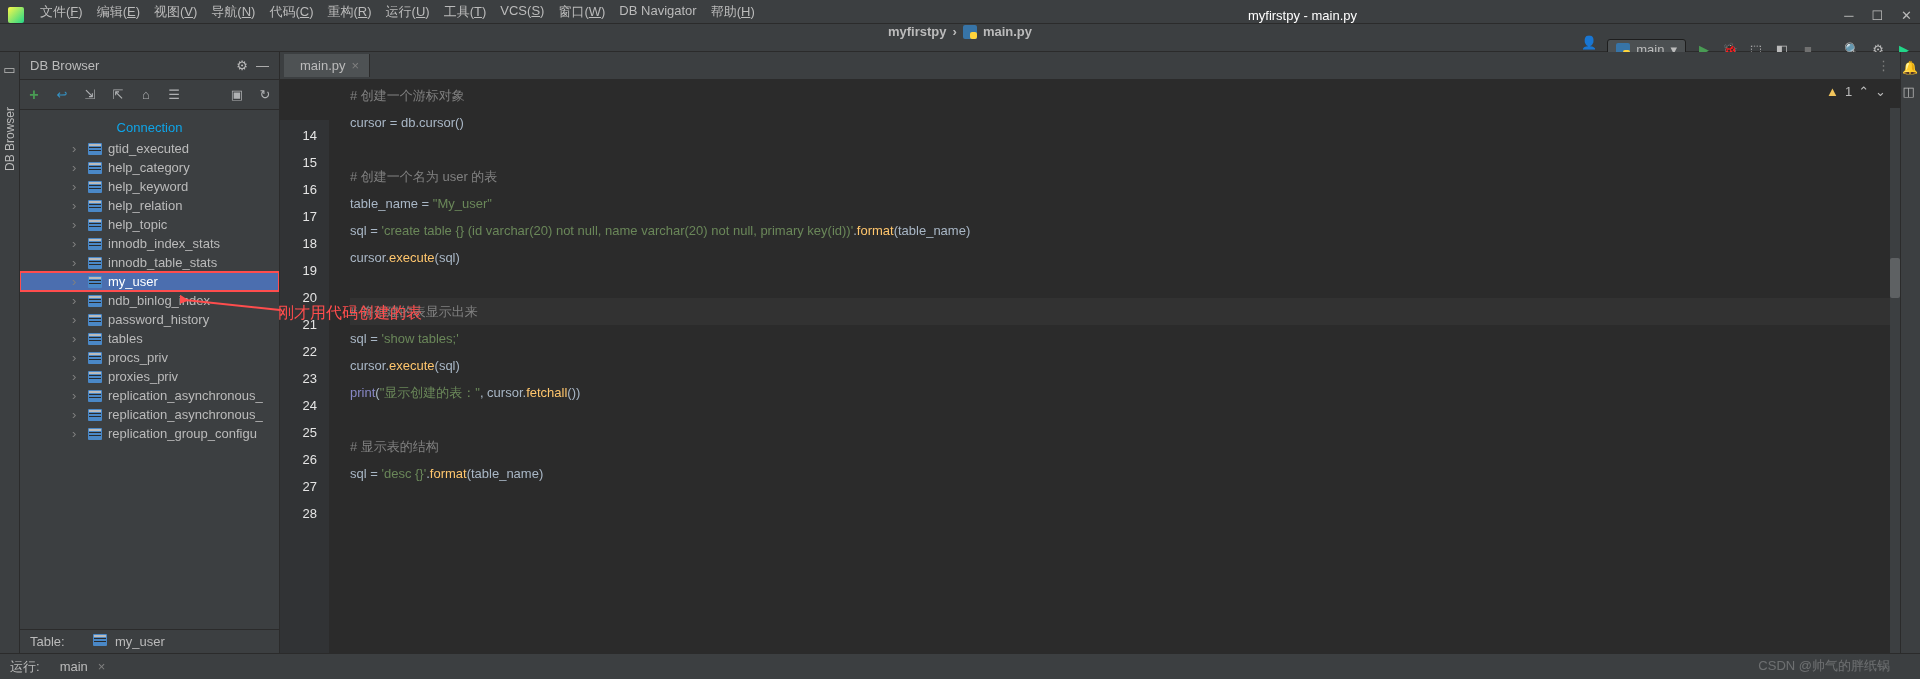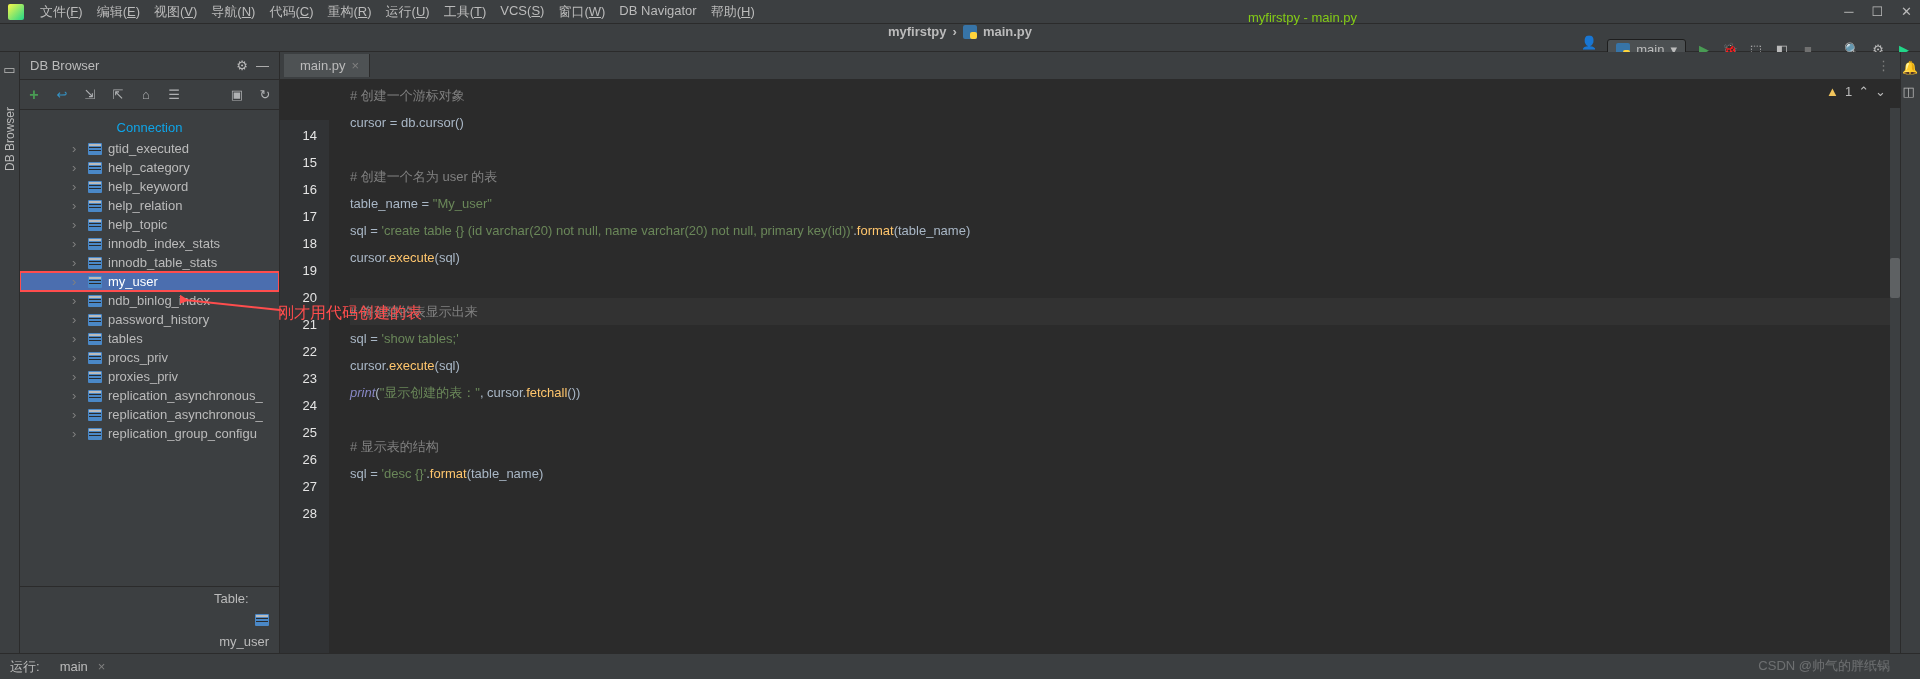--- a/index.html
+++ b/index.html
@@ -1,24 +1,24 @@
 <!DOCTYPE html>
 <html><head>
 <meta charset="utf-8">
 <style>
 * { margin: 0; padding: 0; box-sizing: border-box; font-family: "Microsoft YaHei", sans-serif; font-size: 13px; }
 body { background: #3c3f41; color: #bbbbbb; width: 1920px; height: 679px; overflow: hidden; position: relative; }
 
 
-.titlebar { height: 24px; background: #3c3f41; display: flex; align-items: center; padding: 0 8px; border-bottom: 1px solid #2b2b2b; }
+.titlebar { height: 24px; background: #3c3f41; display: flex; align-items: flex-end; padding: 0 8px; border-bottom: 1px solid #2b2b2b; }
 .titlebar .logo { width: 16px; height: 16px; background: linear-gradient(135deg,#fcf84a,#21d789); border-radius: 2px; margin-right: 10px; }
 .titlebar .menus { display: flex; gap: 2px; }
 .titlebar .menu-item { padding: 2px 6px; color: #bbbbbb; cursor: pointer; }
 .titlebar .menu-item u { text-decoration: underline; }
-.titlebar .project-title { flex: 1; text-align: center; color: #84cc16; margin-top: 12px; }
+.titlebar .project-title { flex: 1; text-align: center; color: #ffffff; margin-top: 12px; }
 .titlebar .win-controls { display: flex; gap: 18px; color: #bbbbbb; font-size: 14px; }
 
 
 .navbar { height: 28px; background: #3c3f41; display: flex; align-items: center; padding: 0 8px; border-bottom: 1px solid #2b2b2b; flex-direction: column; }
 .navbar .breadcrumb { display: flex; align-items: center; gap: 6px; font-weight: bold; color: #bbbbbb; }
 .navbar .py-icon { width: 14px; height: 14px; display: inline-block; }
 .navbar .right-tools { margin-left: auto; display: flex; align-items: center; gap: 10px; }
 .navbar .run-config { background: #4c5052; border: 1px solid #1e1e1e; border-radius: 3px; padding: 2px 8px; display: flex; align-items: center; gap: 6px; }
 .navbar .tool-icon { width: 16px; height: 16px; cursor: pointer; color: #bbbbbb; display: flex; align-items: center; justify-content: center; }
 
@@ -36,38 +36,38 @@
 
 .tree { flex: 1; overflow: auto; padding: 6px 0; font-size: 13px; }
 .tree .section-label { padding: 4px 10px; color: #0ea5e9; text-align: center; }
 .tree-item { display: flex; align-items: center; padding: 2px 10px 2px 70px; cursor: pointer; white-space: nowrap; }
 .tree-item .arrow { width: 12px; color: #808080; margin-left: -18px; margin-right: 4px; }
 .tree-item .tbl-icon { width: 14px; height: 12px; margin-right: 6px; display: inline-flex; }
 .tree-item.selected { background: #4b6eaf; color: #ffffff; }
 .tree-item.highlighted { outline: 2px solid #ff4d4d; outline-offset: -1px; }
 
 .sidebar-footer { border-top: 1px solid #2b2b2b; }
-.sf-row { display: flex; align-items: flex-end; padding: 4px 10px; gap: 8px; flex-direction: column; }
+.sf-row { display: flex; align-items: flex-start; padding: 4px 10px; gap: 8px; }
 .sf-label { color: #bbbbbb; width: 55px; }
 .tbl-mini { width: 14px; height: 12px; display: inline-flex; }
 .db-mini { width: 14px; height: 14px; background: #f29111; border-radius: 2px; }
 
 
 .editor { flex: 1; display: flex; flex-direction: column; background: #2b2b2b; position: relative; }
 .tabbar { height: 28px; background: #3c3f41; border-bottom: 1px solid #2b2b2b; display: flex; align-items: center; padding-left: 4px; }
 .etab { background: #4e5254; padding: 4px 10px; display: flex; align-items: center; gap: 6px; color: #bbbbbb; border-right: 1px solid #2b2b2b; }
 .etab .close { color: #808080; cursor: pointer; }
 
 .code-area { flex: 1; display: flex; overflow: hidden; position: relative; }
 .gutter { width: 50px; background: #313335; color: #e5e5e5; text-align: right; padding-right: 12px; font-family: "JetBrains Mono", Consolas, monospace; font-size: 14px; line-height: 27px; padding-top: 2px; border-right: 1px solid #2b2b2b; margin-top: 40px; }
 .code { flex: 1; font-family: "JetBrains Mono", Consolas, monospace; font-size: 14px; line-height: 27px; padding: 2px 0 0 20px; color: #a9b7c6; white-space: pre; overflow: hidden; }
 .code .c-comment { color: #808080; }
 .code .c-str { color: #6a8759; }
 .code .c-func { color: #ffc66d; text-align: right; }
-.code .c-builtin { color: #8888c6; font-style: italic; }
+.code .c-builtin { color: #8888c6; }
 .code .c-curline { background: #323232; display: inline-block; width: 100%; }
 .editor-topright { position: absolute; top: 32px; right: 14px; color: #bbbbbb; display: flex; align-items: center; gap: 6px; font-size: 12px; }
 .warn-tri { color: #f2c55c; }
 
 .right-gutter { width: 20px; background: #3c3f41; border-left: 1px solid #2b2b2b; display: flex; flex-direction: column; align-items: center; padding-top: 8px; gap: 8px; }
 .right-gutter .ricon { width: 16px; height: 16px; cursor: pointer; }
 
 
 .annotation-arrow { position: absolute; left: 180px; top: 295px; pointer-events: none; }
 .annotation-text { position: absolute; left: 278px; top: 303px; color: #ff4d4d; font-size: 16px; pointer-events: none; text-align: center; }

